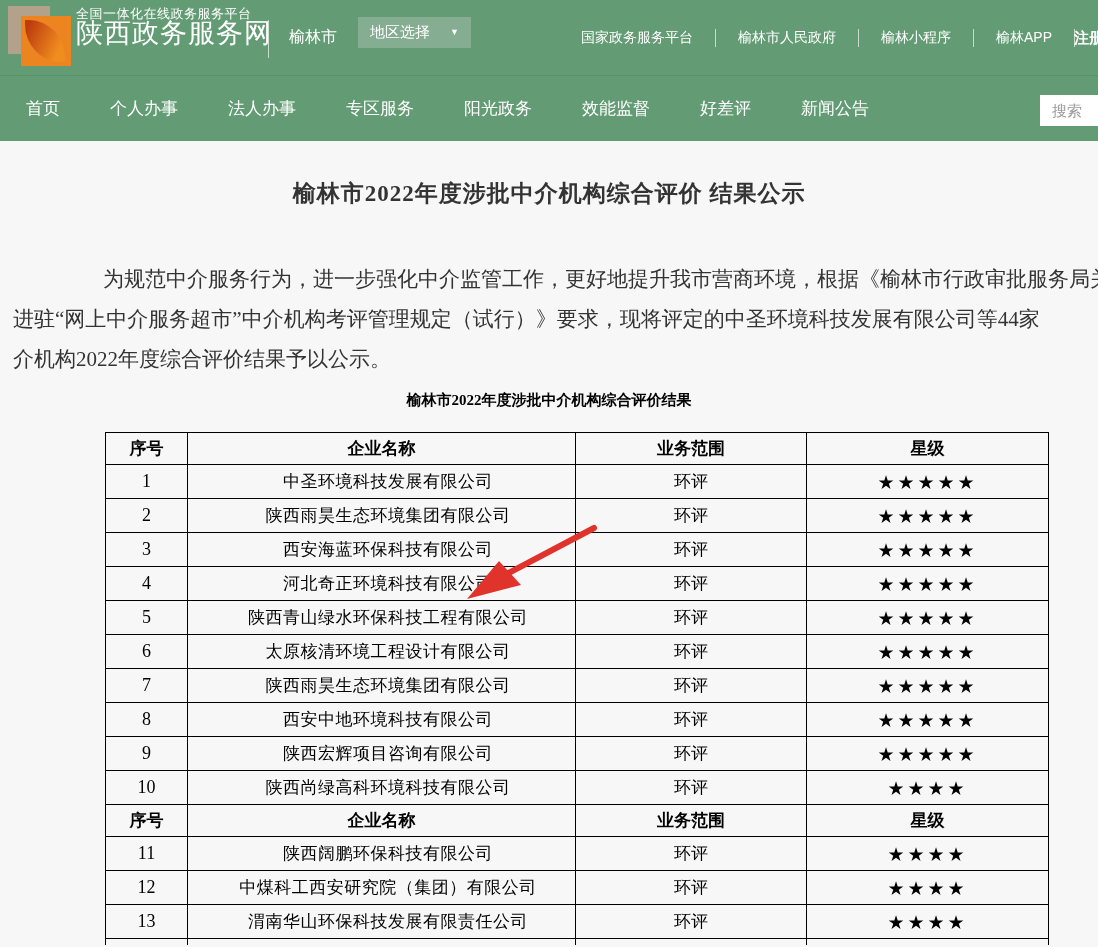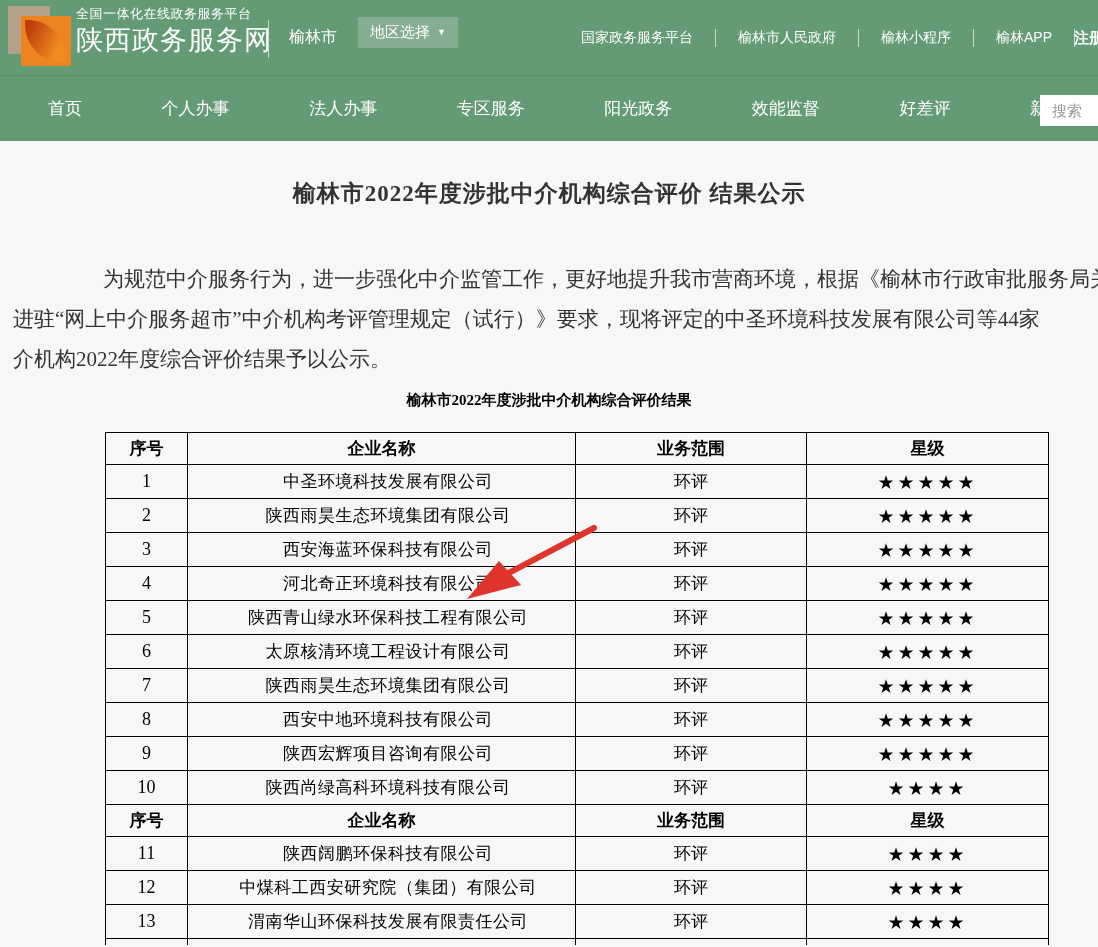--- a/index.html
+++ b/index.html
@@ -15,36 +15,36 @@
   
   .top-bar{position:absolute;left:0;top:0;width:100%;height:75px;background:var(--green);color:#fff;}
   .logo{position:absolute;left:8px;top:4px;width:66px;height:66px;cursor:pointer;}
   .logo-back{position:absolute;left:0;top:2px;width:42px;height:48px;background:#b3a18c;}
   .logo-front{position:absolute;left:13px;top:12px;width:50px;height:50px;background:#ec8420;}
   .logo-leaf{position:absolute;left:17px;top:16px;width:40px;height:42px;
              background:linear-gradient(115deg,#bd3c0e 10%,#f08d1f 80%);
              border-radius:0 90% 0 90%;}
   .brand-text{position:absolute;left:76px;top:7px;line-height:1;}
   .brand-small{font-size:13px;letter-spacing:.5px;}
-  .brand-big{font-size:27px;margin-top:7px;letter-spacing:1px;text-align:right;}
+  .brand-big{font-size:27px;margin-top:0;letter-spacing:1px;text-align:right;}
   .v-divider{position:absolute;left:268px;top:20px;width:1px;height:38px;background:rgba(255,255,255,.65);}
   .city{position:absolute;left:289px;top:27px;font-size:16px;}
   .region-btn{position:absolute;left:358px;top:17px;height:31px;padding:0 12px;
               background:var(--btn-green);color:#fff;font-size:15px;border:none;
-              display:flex;align-items:center;gap:7px;cursor:pointer;}
+              display:flex;align-items:center;gap:20px;cursor:pointer;}
   .caret{font-size:9px;line-height:1;}
   .top-links{position:absolute;left:570px;top:0;height:75px;display:flex;align-items:center;font-size:14px;gap:11px;}
   .top-links .lnk{padding:0 11px;white-space:nowrap;cursor:pointer;}
   .top-links .sep{width:1px;height:18px;background:rgba(255,255,255,.65);}
   .register{position:absolute;left:1074px;top:29px;font-size:15px;font-weight:bold;white-space:nowrap;cursor:pointer;}
 
   
   .nav-bar{position:absolute;left:0;top:75px;width:100%;height:66px;background:var(--green);
            border-top:1px solid rgba(0,0,0,.07);display:flex;align-items:center;
-           padding-left:48px;gap:50px;color:#fff;justify-content:space-between;}
+           padding-left:26px;gap:50px;color:#fff;}
   .nav-item{font-size:17px;white-space:nowrap;cursor:pointer;}
   .search-box{position:absolute;left:1040px;top:19px;width:130px;height:31px;background:#fff;
               border:none;outline:none;padding:0 12px;font-size:15px;color:#666;
               font-family:"Liberation Sans",sans-serif;}
   .search-box::placeholder{color:#9a9a9a;}
 
   
   .article{position:absolute;left:0;top:141px;width:100%;font-family:"Liberation Serif",serif;color:var(--ink);}
   .doc-title{margin-top:37px;text-align:center;font-size:23px;font-weight:bold;letter-spacing:1px;color:#333;}
   .paragraph{position:absolute;left:13px;top:118px;width:1200px;font-size:21px;line-height:40px;}

